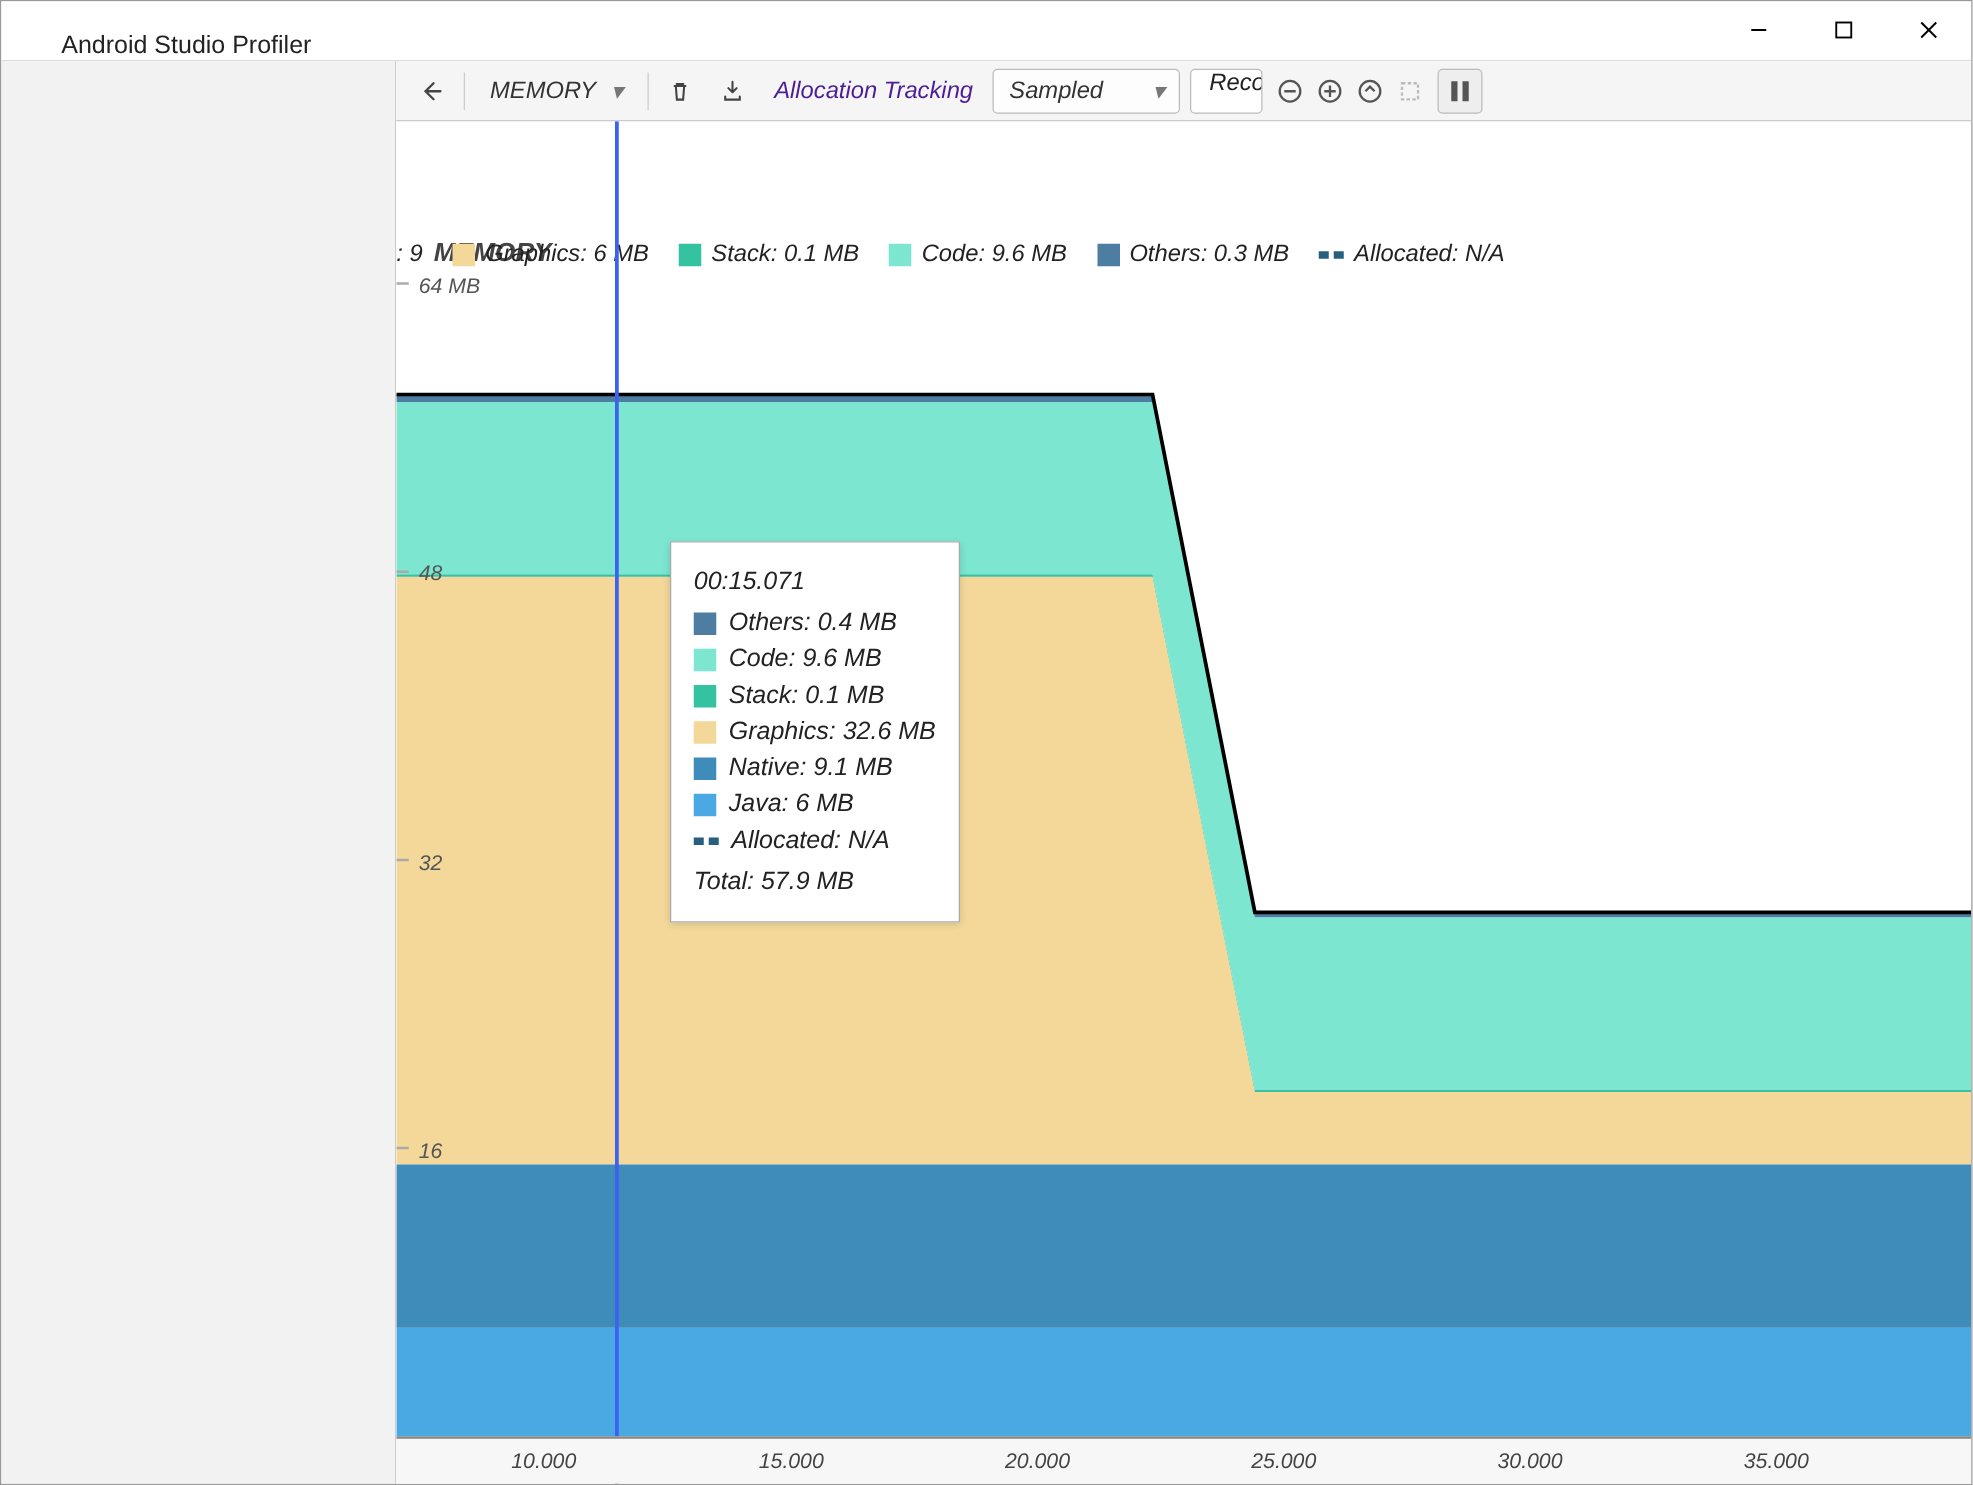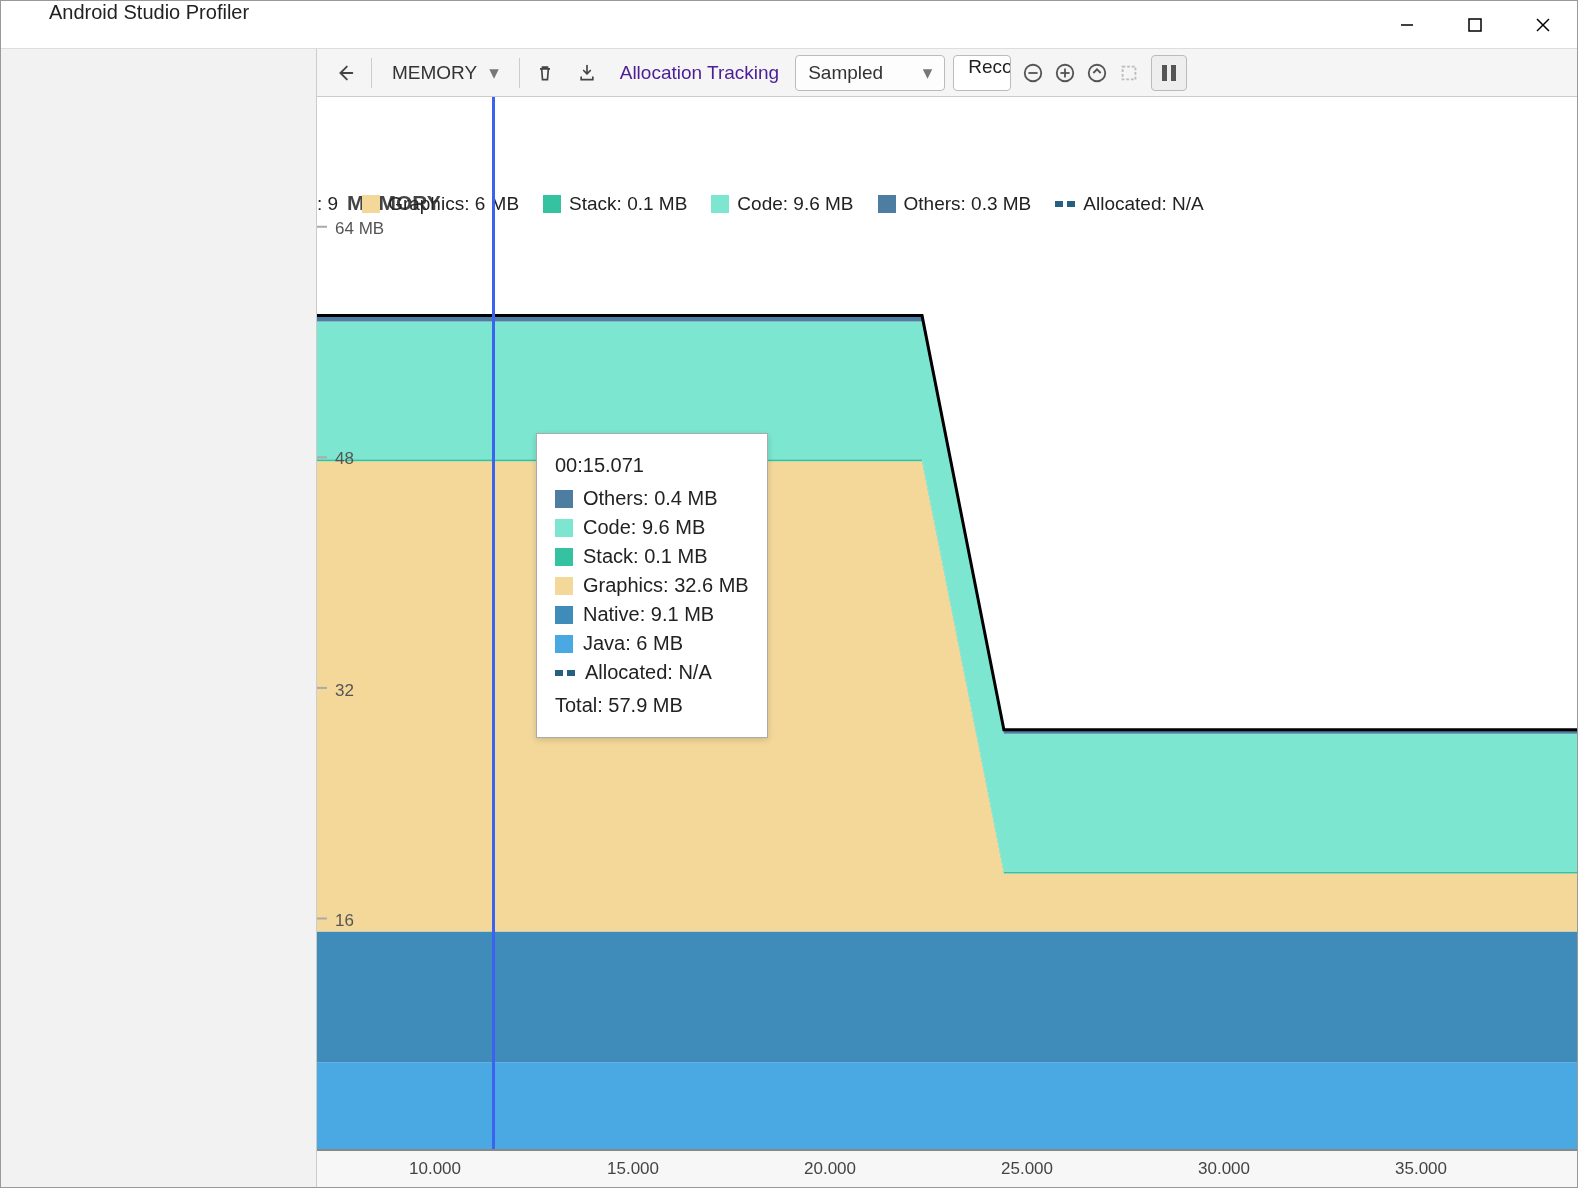--- a/index.html
+++ b/index.html
@@ -8,21 +8,21 @@
     background: #f5f5f5;
     width: 1578px;
     height: 1188px;
     overflow: hidden;
     border: 1px solid #999;
   }
   .titlebar {
     height: 48px;
     background: #fff;
     display: flex;
-    align-items: flex-start;
+    align-items: flex-end;
     border-bottom: 1px solid #ddd;
   }
   .titlebar .title {
     padding-left: 48px;
     font-size: 20px;
     color: #222;
   }
   .titlebar .spacer { flex: 1; }
   .win-btn {
     width: 68px; height: 48px;
@@ -83,20 +83,21 @@
   }
   .session-app { font-size: 18px; color: #333; margin-top: 6px; }
   .session-dur { font-size: 18px; color: #888; margin-top: 4px; }
   .main {
     flex: 1;
     display: flex;
     flex-direction: column;
     background: #fff;
     position: relative;
     min-width: 0;
+    font-style: italic;
   }
   .toolbar {
     height: 48px;
     display: flex;
     align-items: center;
     gap: 8px;
     padding: 0 10px;
     background: #f5f5f5;
     border-bottom: 1px solid #ccc;
   }

